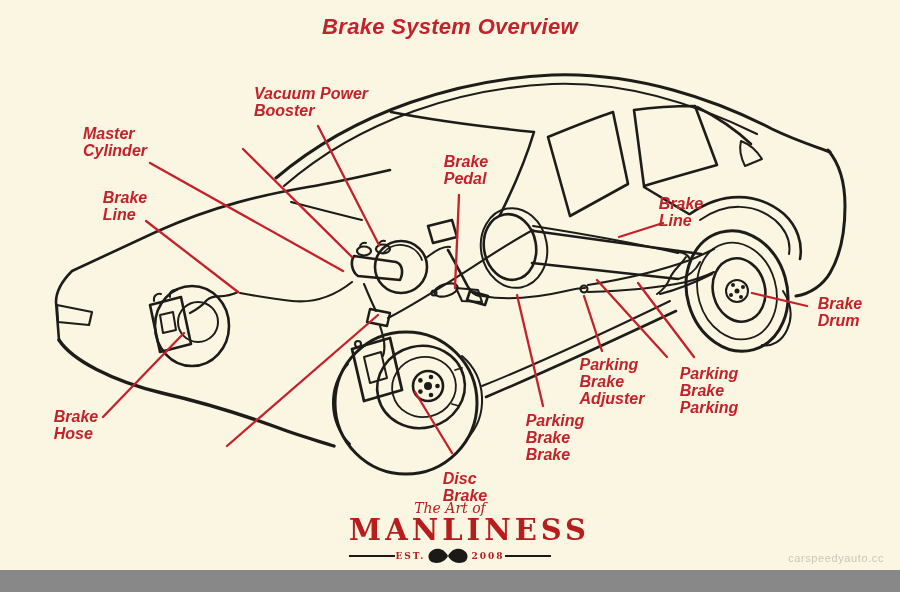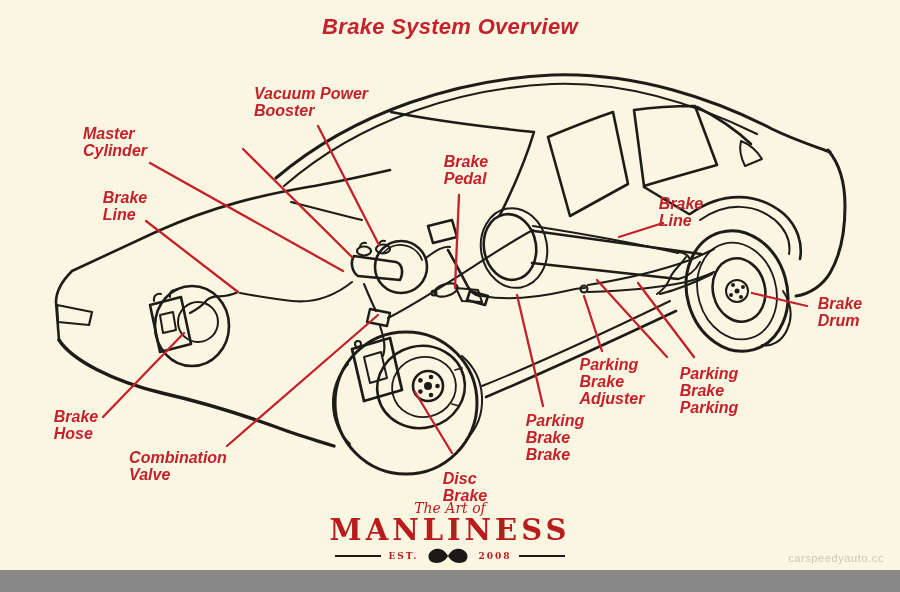--- a/index.html
+++ b/index.html
@@ -42,24 +42,25 @@
     z-index:4;
     width:280px;
   }
   .logo .tagline{
     font:italic 500 14px/15px "DejaVu Serif",serif;
     margin-bottom:-1px;
   }
   .logo .wordmark{
     font:700 29px/30px "DejaVu Serif",serif;
     letter-spacing:4px;
+    text-align:right;
   }
   .logo .estrow{
     display:flex;align-items:center;justify-content:center;
-    gap:7px;margin-top:1px;
+    margin-top:1px;
   }
   .logo .rule{width:46px;height:2.5px;background:#1b1a17;display:inline-block;}
   .logo .est,.logo .year{
     font:700 9px/10px "DejaVu Serif",serif;
     letter-spacing:2px;
   }
   .watermark{
     position:absolute;right:16px;bottom:6px;
     color:rgba(125,122,105,0.38);
     font:400 11px/12px "Liberation Sans",sans-serif;
@@ -220,24 +221,20 @@
       <span>Line</span>
   </div>
   <div class="label" style="left:840px;top:295px">
     <span>Brake</span>
       <span>Drum</span>
   </div>
   <div class="label" style="left:76px;top:408px">
     <span>Brake</span>
       <span>Hose</span>
   </div>
-  <div class="label" style="left:178px;top:449px">
-    <span>Combination</span>
-      <span>Valve</span>
-  </div>
   <div class="label" style="left:465px;top:470px">
     <span>Disc</span>
       <span>Brake</span>
   </div>
   <div class="label" style="left:555px;top:412px">
     <span>Parking</span>
       <span>Brake</span>
       <span>Brake</span>
   </div>
   <div class="label" style="left:612px;top:356px">

